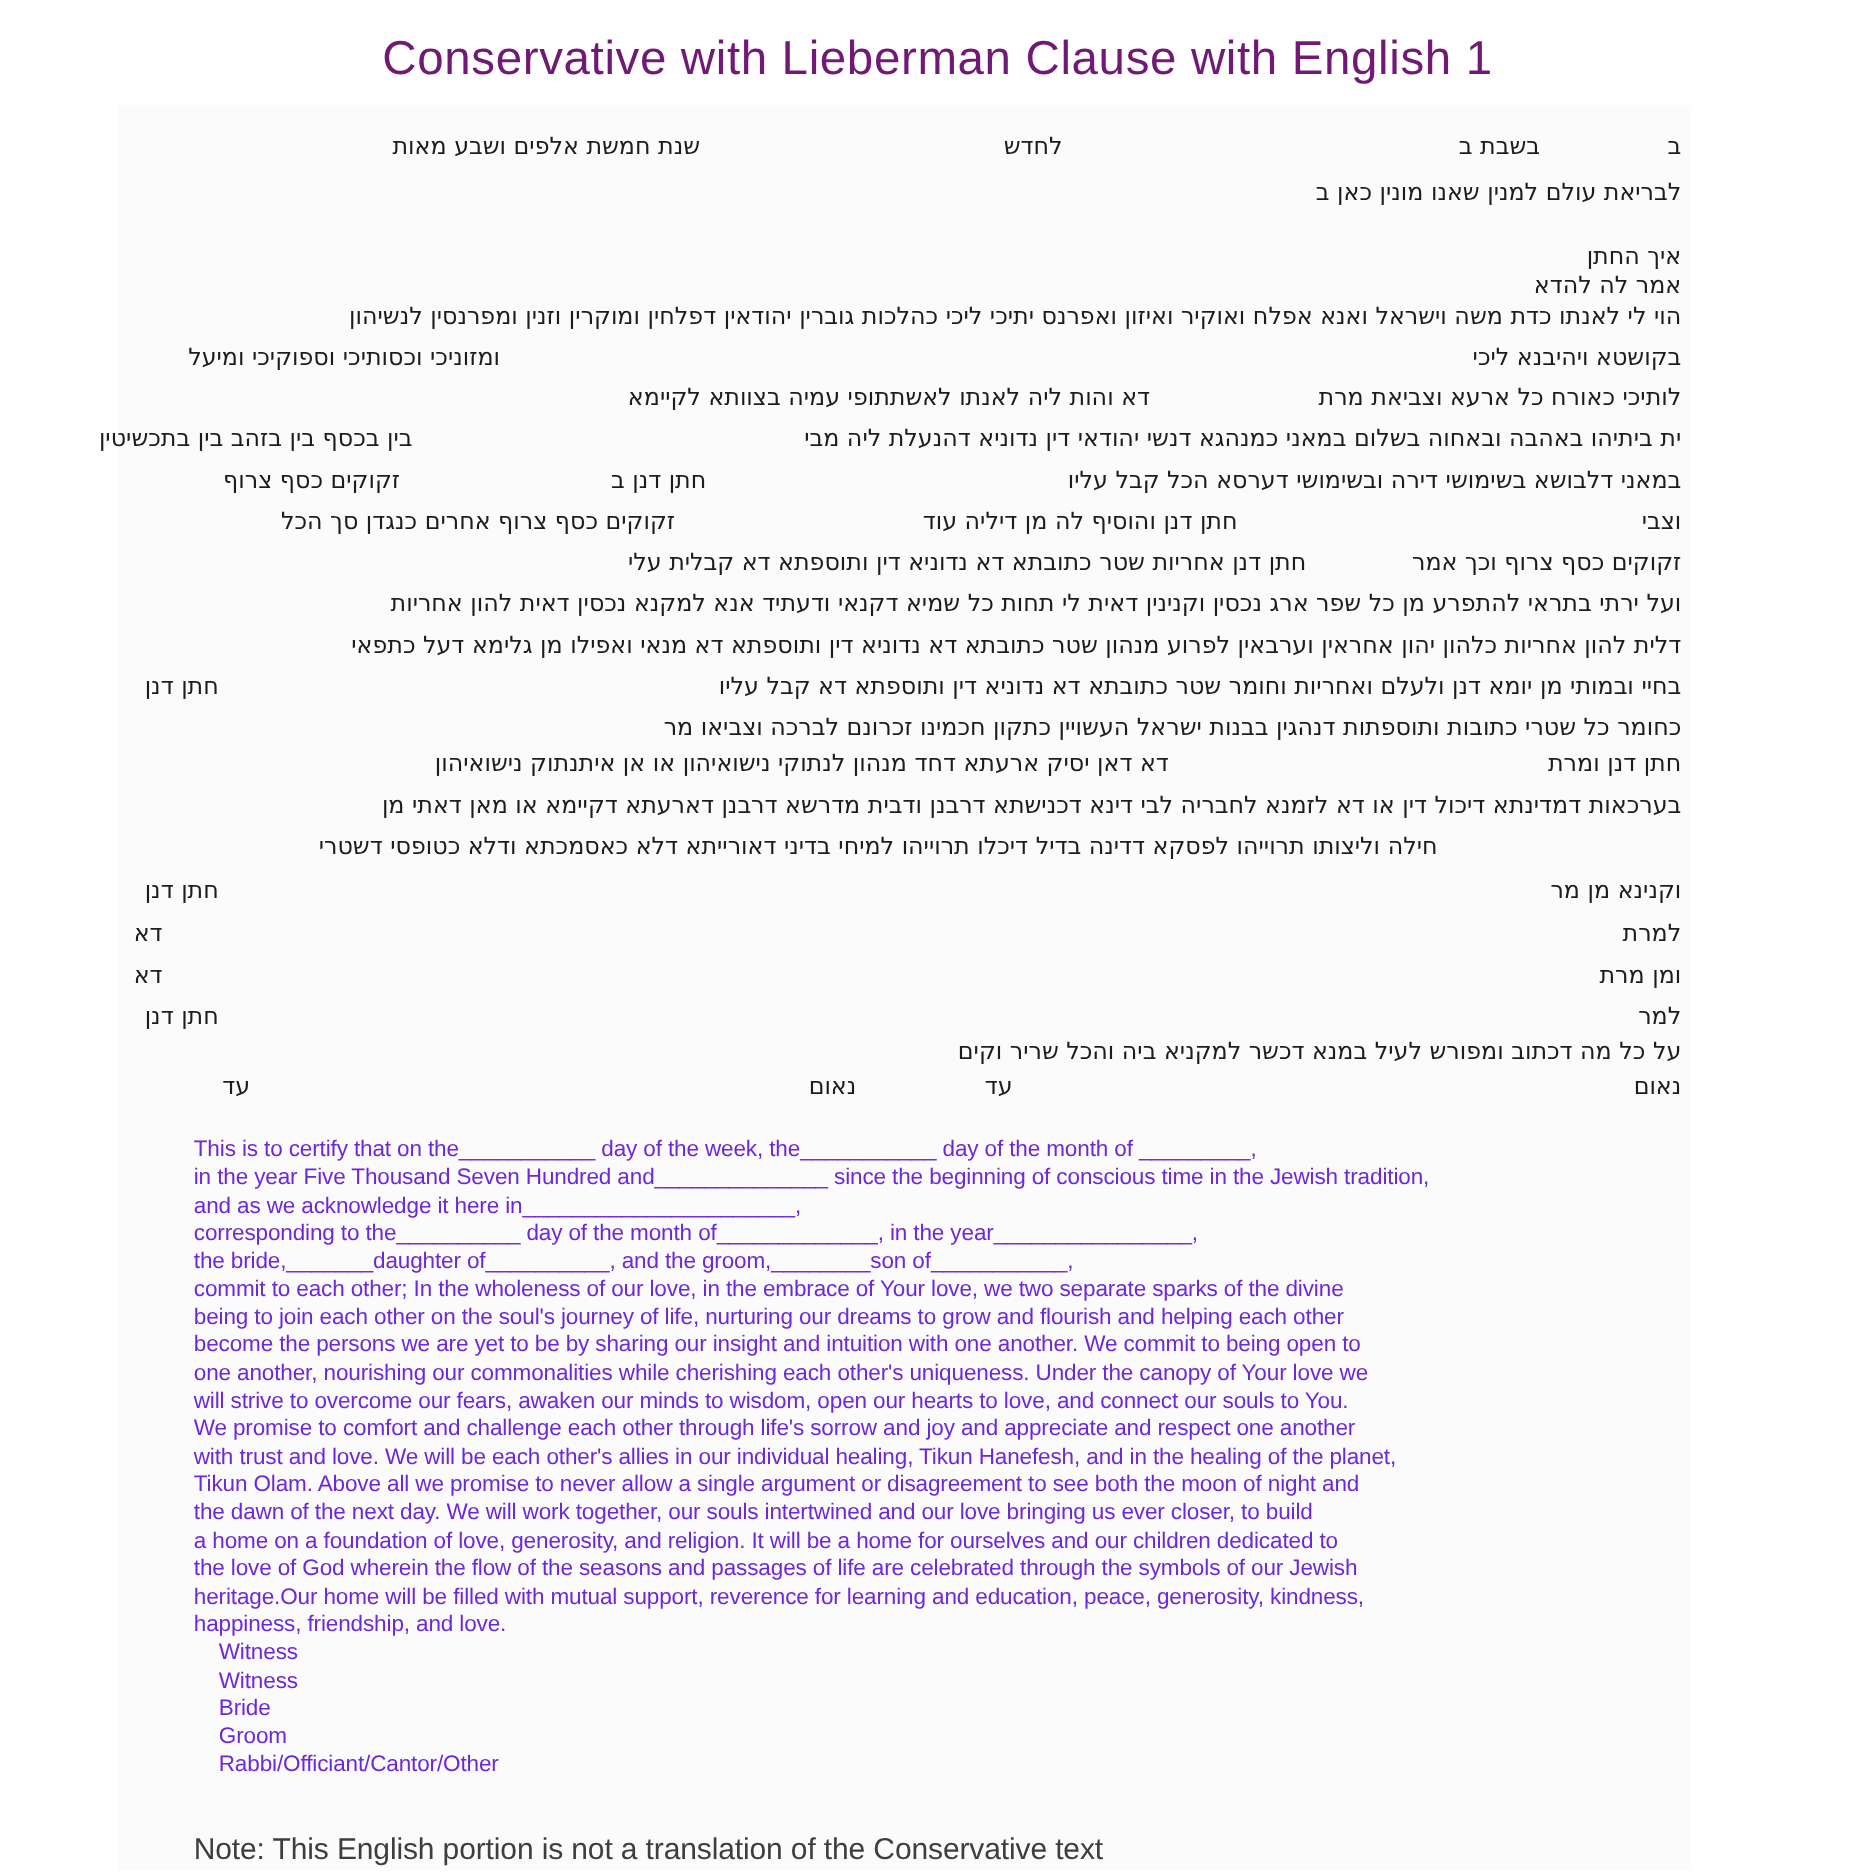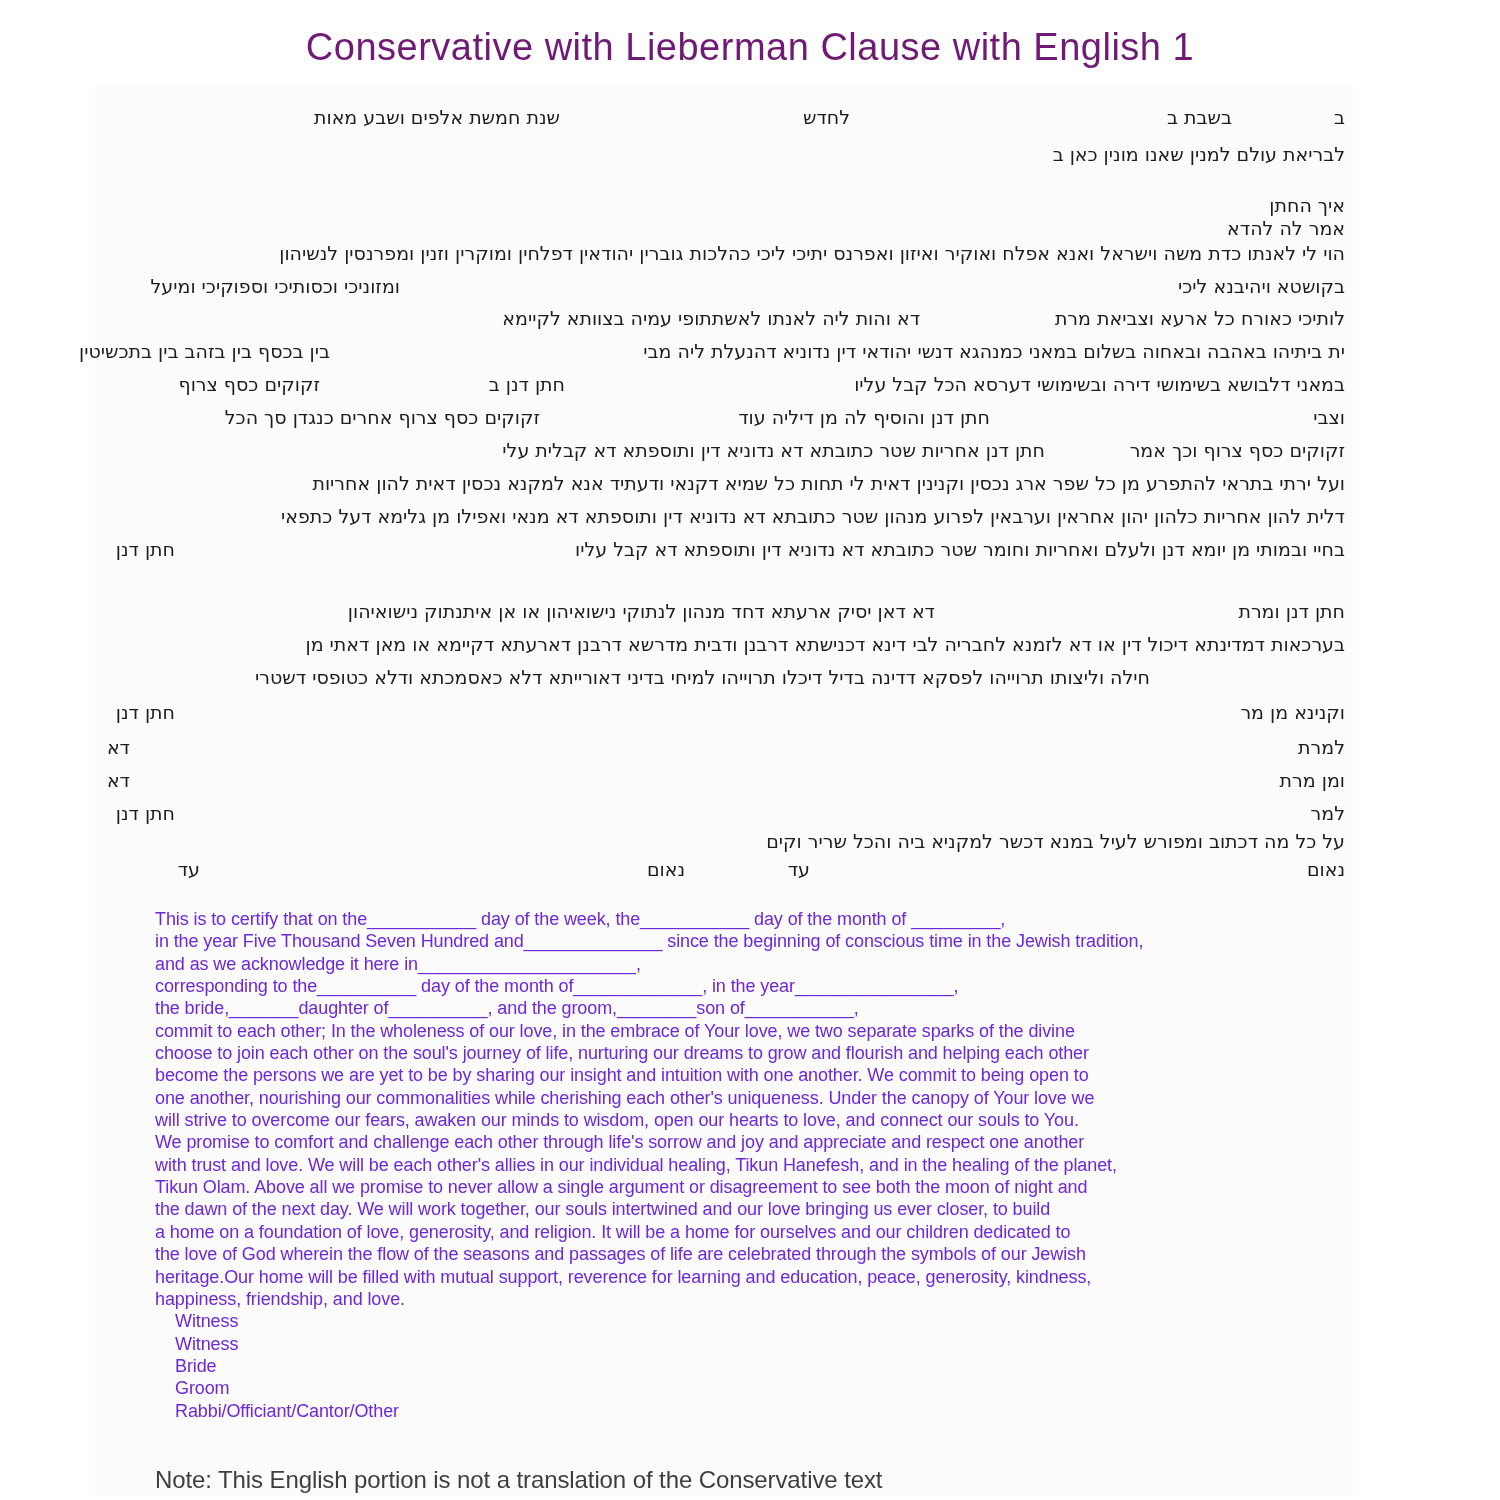--- a/index.html
+++ b/index.html
@@ -92,20 +92,23 @@
     <div class="hline" style="top: 472px;">
       <span class="hseg" style="right: 0px;">ועל ירתי בתראי להתפרע מן כל שפר ארג נכסין וקנינין דאית לי תחות כל שמיא דקנאי ודעתיד אנא למקנא נכסין דאית להון אחריות</span>
     </div>
     <div class="hline" style="top: 505px;">
       <span class="hseg" style="right: 0px;">דלית להון אחריות כלהון יהון אחראין וערבאין לפרוע מנהון שטר כתובתא דא נדוניא דין ותוספתא דא מנאי ואפילו מן גלימא דעל כתפאי</span>
     </div>
     <div class="hline" style="top: 538px;">
       <span class="hseg" style="right: 0px;">בחיי ובמותי מן יומא דנן ולעלם ואחריות וחומר שטר כתובתא דא נדוניא דין ותוספתא דא קבל עליו</span>
       <span class="hseg" style="right: 1170px;">חתן דנן</span>
     </div>
+    <div class="hline" style="top: 571px;">
+      <span class="hseg" style="right: 0px;">כחומר כל שטרי כתובות ותוספתות דנהגין בבנות ישראל העשויין כתקון חכמינו זכרונם לברכה וצביאו מר</span>
+    </div>
     <div class="hline" style="top: 600px;">
       <span class="hseg" style="right: 0px;">חתן דנן ומרת</span>
       <span class="hseg" style="right: 410px;">דא דאן יסיק ארעתא דחד מנהון לנתוקי נישואיהון או אן איתנתוק נישואיהון</span>
     </div>
     <div class="hline" style="top: 633px;">
       <span class="hseg" style="right: 0px;">בערכאות דמדינתא דיכול דין או דא לזמנא לחבריה לבי דינא דכנישתא דרבנן ודבית מדרשא דרבנן דארעתא דקיימא או מאן דאתי מן</span>
     </div>
     <div class="hline" style="top: 666px;">
       <span class="hseg" style="right: 195px;">חילה וליצותו תרוייהו לפסקא דדינה בדיל דיכלו תרוייהו למיחי בדיני דאורייתא דלא כאסמכתא ודלא כטופסי דשטרי</span>
     </div>
@@ -137,21 +140,21 @@
   </div>
 
 <div class="english-block">
   <div id="english-lines">
       <div class="eline">This is to certify that on the___________ day of the week, the___________ day of the month of _________,</div>
       <div class="eline">in the year Five Thousand Seven Hundred and______________ since the beginning of conscious time in the Jewish tradition,</div>
       <div class="eline">and as we acknowledge it here in______________________,</div>
       <div class="eline">corresponding to the__________ day of the month of_____________, in the year________________,</div>
       <div class="eline">the bride,_______daughter of__________, and the groom,________son of___________,</div>
       <div class="eline">commit to each other; In the wholeness of our love, in the embrace of Your love, we two separate sparks of the divine</div>
-      <div class="eline">choose to join each other on the soul's journey of life, nurturing our dreams to grow and flourish and helping each other</div>
+      <div class="eline">being to join each other on the soul's journey of life, nurturing our dreams to grow and flourish and helping each other</div>
       <div class="eline">become the persons we are yet to be by sharing our insight and intuition with one another. We commit to being open to</div>
       <div class="eline">one another, nourishing our commonalities while cherishing each other's uniqueness. Under the canopy of Your love we</div>
       <div class="eline">will strive to overcome our fears, awaken our minds to wisdom, open our hearts to love, and connect our souls to You.</div>
       <div class="eline">We promise to comfort and challenge each other through life's sorrow and joy and appreciate and respect one another</div>
       <div class="eline">with trust and love. We will be each other's allies in our individual healing, Tikun Hanefesh, and in the healing of the planet,</div>
       <div class="eline">Tikun Olam. Above all we promise to never allow a single argument or disagreement to see both the moon of night and</div>
       <div class="eline">the dawn of the next day. We will work together, our souls intertwined and our love bringing us ever closer, to build</div>
       <div class="eline">a home on a foundation of love, generosity, and religion. It will be a home for ourselves and our children dedicated to</div>
       <div class="eline">the love of God wherein the flow of the seasons and passages of life are celebrated through the symbols of our Jewish</div>
       <div class="eline">heritage.Our home will be filled with mutual support, reverence for learning and education, peace, generosity, kindness,</div>

